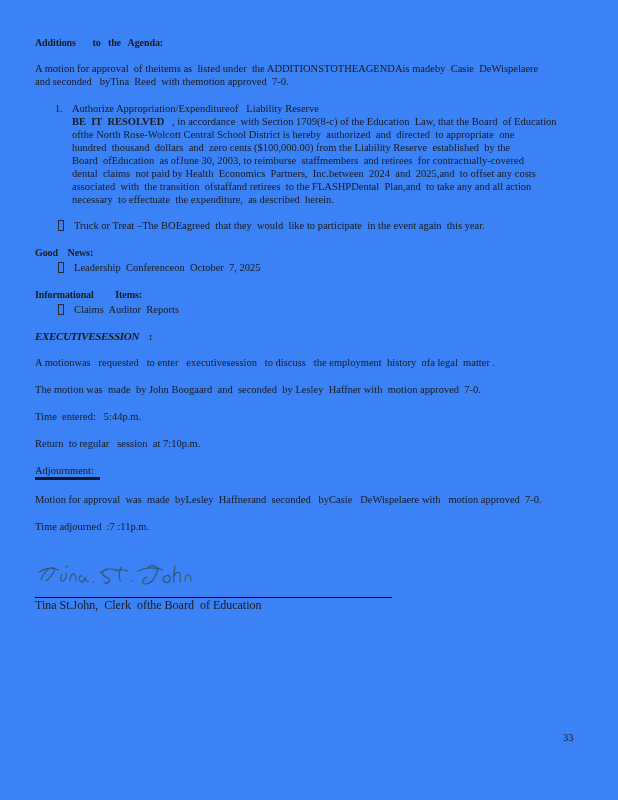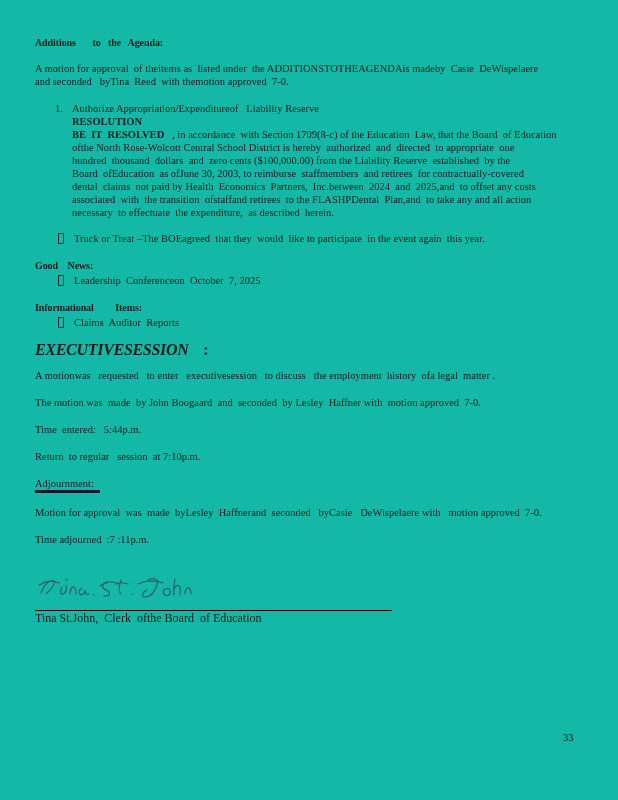--- a/index.html
+++ b/index.html
@@ -1,20 +1,20 @@
 <!DOCTYPE html>
 <html><head>
 <meta charset="utf-8">
 <style>
   html, body { margin: 0; padding: 0; background: #ffffff; }
   .page {
     position: relative;
     width: 618px;
     height: 800px;
-    background: #14b8a6;
+    background: #3b82f6;
     box-sizing: border-box;
     padding: 36px 10px 0 35px;
     font-family: "Liberation Serif", serif;
     color: #1a1a1a;
     overflow: hidden;
   }
   .txt {
     font-size: 10.5px;
     line-height: 13px;
     white-space: pre-wrap;
@@ -65,21 +65,21 @@
   .tofu {
     display: inline-block;
     width: 4px;
     height: 9px;
     border: 1px solid #2a2a2a;
     margin: 1px 10px 0 23px;
     flex: 0 0 auto;
   }
   .bullet-txt { margin: 0; max-width: 520px; }
   .hd-exec {
-    font-size: 16px;
+    font-size: 11px;
     font-weight: bold;
     font-style: italic;
     letter-spacing: -0.3px;
     line-height: 13px;
     white-space: pre-wrap;
     margin: 0 0 13px 0;
   }
   .hd-exec .colon { font-style: normal; }
   .adjournment {
     font-size: 10.5px;
@@ -122,21 +122,20 @@
 
   <p class="hd hd-additions">Additions       to   the   Agenda:</p>
 
   <p class="txt">A motion for approval  of theitems as  listed under  the ADDITIONSTOTHEAGENDAis madeby  Casie  DeWispelaere
 and seconded   byTina  Reed  with themotion approved  7-0.</p>
 
   <div class="list-row">
     <span class="num-col">1.</span>
     <div class="item-body">
       <p class="res-par item-title">Authorize Appropriation/Expenditureof   Liability Reserve</p>
-      <p class="res-label">RESOLUTION</p>
       <p class="res-par"><span class="res-lead">BE  IT  RESOLVED</span><span>   , in accordance  with Section 1709(8-c) of the Education  Law, that the Board  of Education
 ofthe North Rose-Wolcott Central School District is hereby  authorized  and  directed  to appropriate  one
 hundred  thousand  dollars  and  zero cents ($100,000.00) from the Liability Reserve  established  by the
 Board  ofEducation  as ofJune 30, 2003, to reimburse  staffmembers  and retirees  for contractually-covered
 dental  claims  not paid by Health  Economics  Partners,  Inc.between  2024  and  2025,and  to offset any costs
 associated  with  the transition  ofstaffand retirees  to the FLASHPDental  Plan,and  to take any and all action
 necessary  to effectuate  the expenditure,  as described  herein.</span></p>
     </div>
   </div>
 

